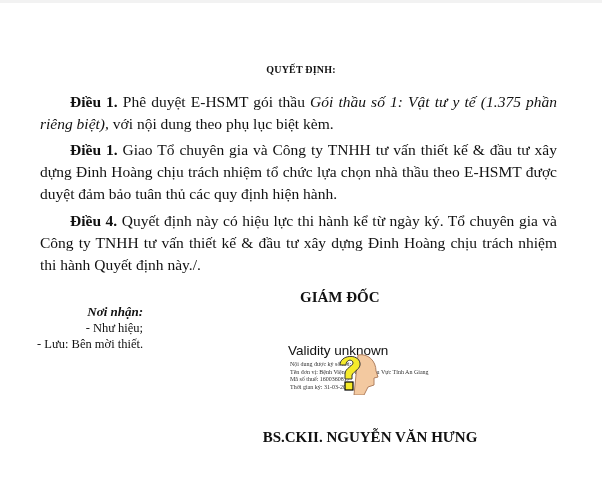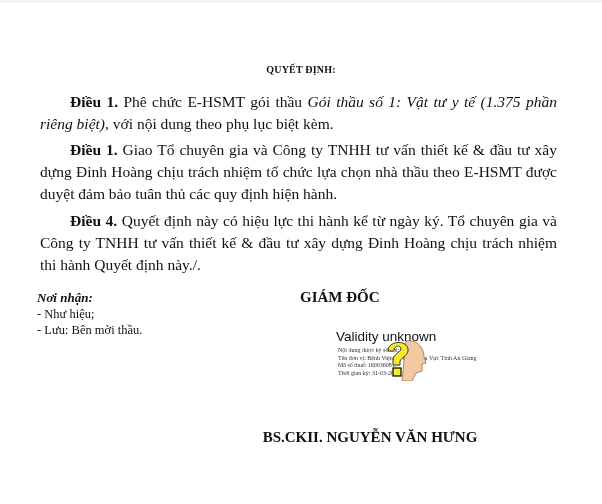--- a/index.html
+++ b/index.html
@@ -14,27 +14,27 @@
     }
     .para {
       position: absolute; left: 40px; width: 517px; font-size: 15.5px; line-height: 22px;
       text-align: justify; text-indent: 30px;
     }
     .para b { font-weight: bold; }
     .para i { font-style: italic; }
     #p1 { top: 91px; }
     #p2 { top: 139px; }
     #p3 { top: 210px; }
-    .recipients { position: absolute; left: 37px; top: 290px; font-size: 12.5px; line-height: 16px; }
+    .recipients { position: absolute; left: 37px; top: 304px; font-size: 12.5px; line-height: 16px; text-align: right; }
     .recipients .label { font-weight: bold; font-style: italic; font-size: 13px; }
     .director {
       position: absolute; left: 300px; width: 150px; top: 289px; text-align: left;
       font-weight: bold; font-size: 15px;
     }
-    .sig { position: absolute; left: 286px; top: 329px; width: 170px; height: 52px; margin-left: 48px; }
+    .sig { position: absolute; left: 286px; top: 343px; width: 170px; height: 52px; }
     .sig .validity {
       position: absolute; left: 2px; top: 0; font-family: "Liberation Sans", "DejaVu Sans", sans-serif;
       font-size: 13.5px; color: #111;
     }
     .sig .lines {
       position: absolute; left: 4px; top: 18px; font-size: 6px; line-height: 7.5px; color: #333; white-space: nowrap;
     }
     .sig .qicon { position: absolute; left: 48px; top: 8px; width: 46px; height: 44px; }
     .signer {
       position: absolute; top: 429px; left: 0; width: 740px; text-align: center;
@@ -42,35 +42,35 @@
     }
   </style>
 </head>
 <body>
 
 <div class="topbar"></div>
 
 <div class="title">QUYẾT ĐỊNH:</div>
 
 <div class="para" id="p1">
-  <b>Điều 1.</b><span> Phê chức E-HSMT gói thầu </span><i>Gói thầu số 1: Vật tư y tế (1.375 phần riêng biệt),</i><span> với nội dung theo phụ lục biệt kèm.</span>
+  <b>Điều 1.</b><span> Phê duyệt E-HSMT gói thầu </span><i>Gói thầu số 1: Vật tư y tế (1.375 phần riêng biệt),</i><span> với nội dung theo phụ lục biệt kèm.</span>
 </div>
 
 <div class="para" id="p2">
   <b>Điều 1.</b><span> Giao Tổ chuyên gia và Công ty TNHH tư vấn thiết kế &amp; đầu tư xây dựng Đinh Hoàng chịu trách nhiệm tổ chức lựa chọn nhà thầu theo E-HSMT được duyệt đảm bảo tuân thủ các quy định hiện hành.</span>
 </div>
 
 <div class="para" id="p3">
   <b>Điều 4.</b><span> Quyết định này có hiệu lực thi hành kể từ ngày ký. Tổ chuyên gia và Công ty TNHH tư vấn thiết kế &amp; đầu tư xây dựng Đinh Hoàng chịu trách nhiệm thi hành Quyết định này./.</span>
 </div>
 
 <div class="recipients">
   <div class="label">Nơi nhận:</div>
   <div>- Như hiệu;</div>
-  <div>- Lưu: Bên mời thầu.</div>
+  <div>- Lưu: Bên mời thiết.</div>
 </div>
 
 <div class="director">GIÁM ĐỐC</div>
 
 <div class="sig">
   <div class="validity">Validity unknown</div>
   <div class="lines">
     <div>Nội dung được ký số bởi:</div>
     <div>Tên đơn vị: Bệnh Viện Đa Khoa Khu Vực Tỉnh An Giang</div>
     <div>Mã số thuế: 1600360817</div>

